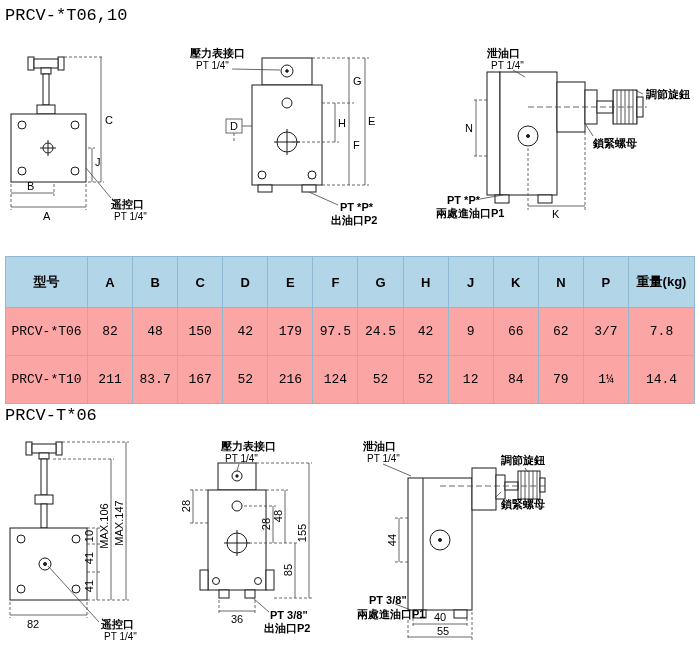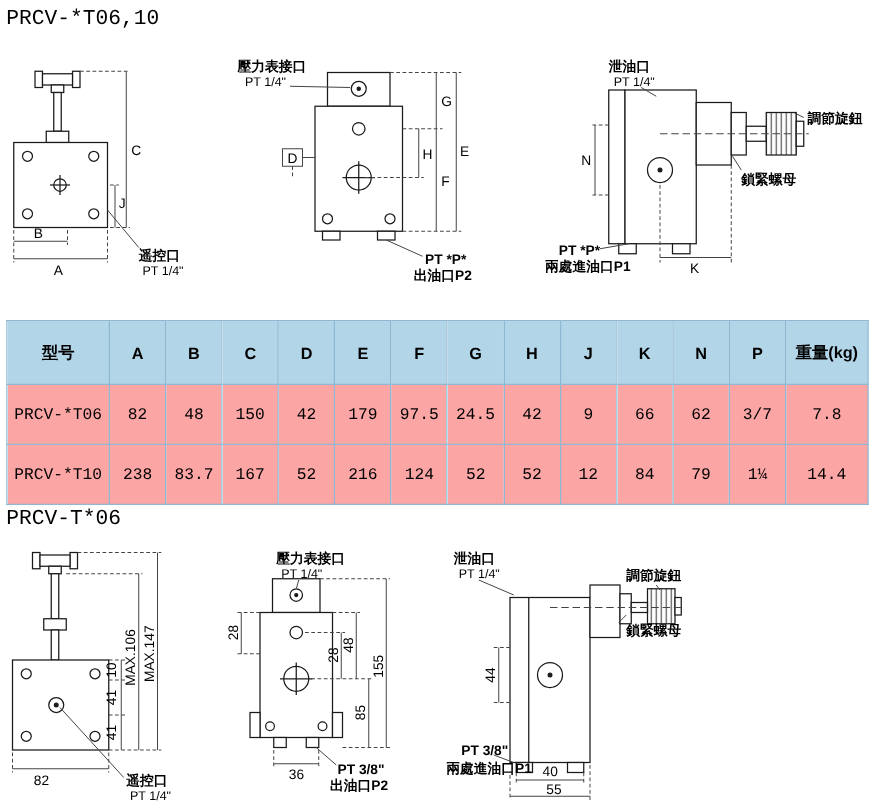--- a/index.html
+++ b/index.html
@@ -198,21 +198,21 @@
         <td>24.5</td>
         <td>42</td>
         <td>9</td>
         <td>66</td>
         <td>62</td>
         <td>3/7</td>
         <td>7.8</td>
       </tr>
       <tr>
         <td>PRCV-*T10</td>
-        <td>238</td>
+        <td>211</td>
         <td>83.7</td>
         <td>167</td>
         <td>52</td>
         <td>216</td>
         <td>124</td>
         <td>52</td>
         <td>52</td>
         <td>12</td>
         <td>84</td>
         <td>79</td>

